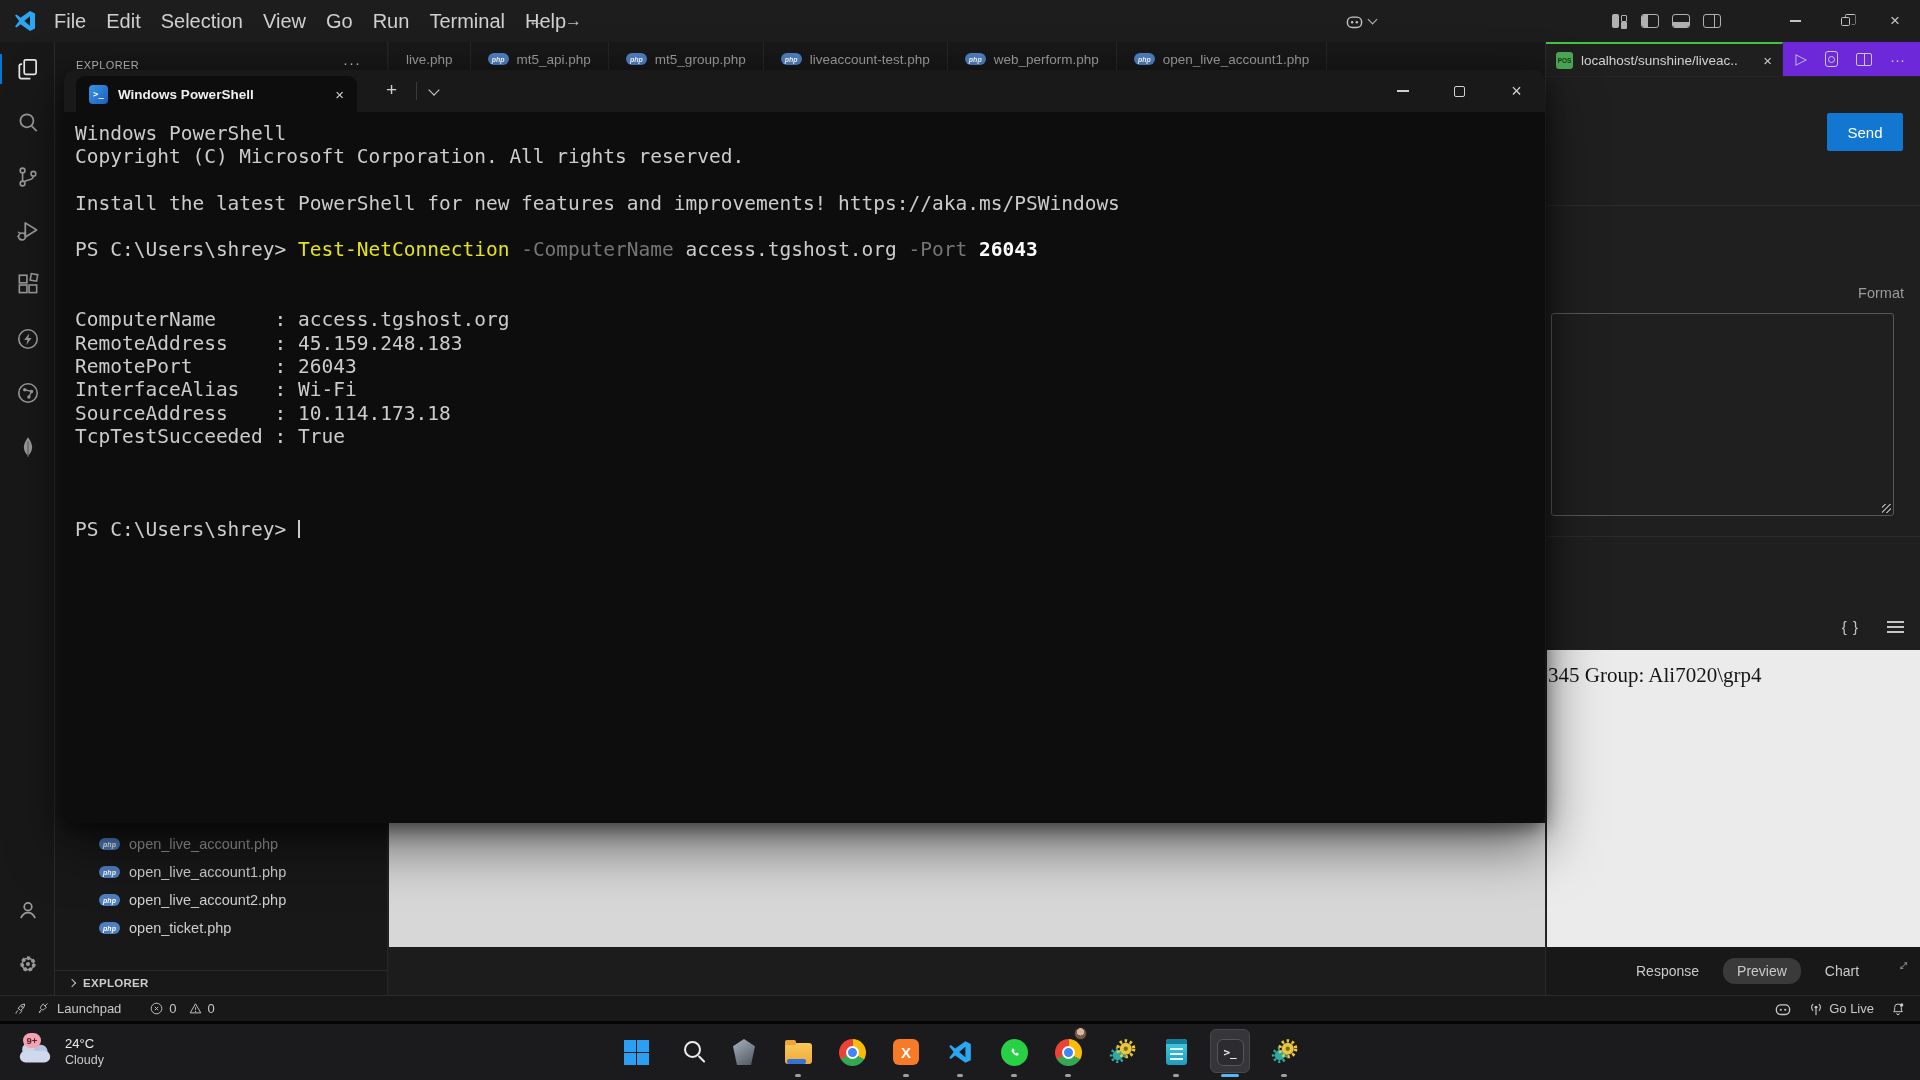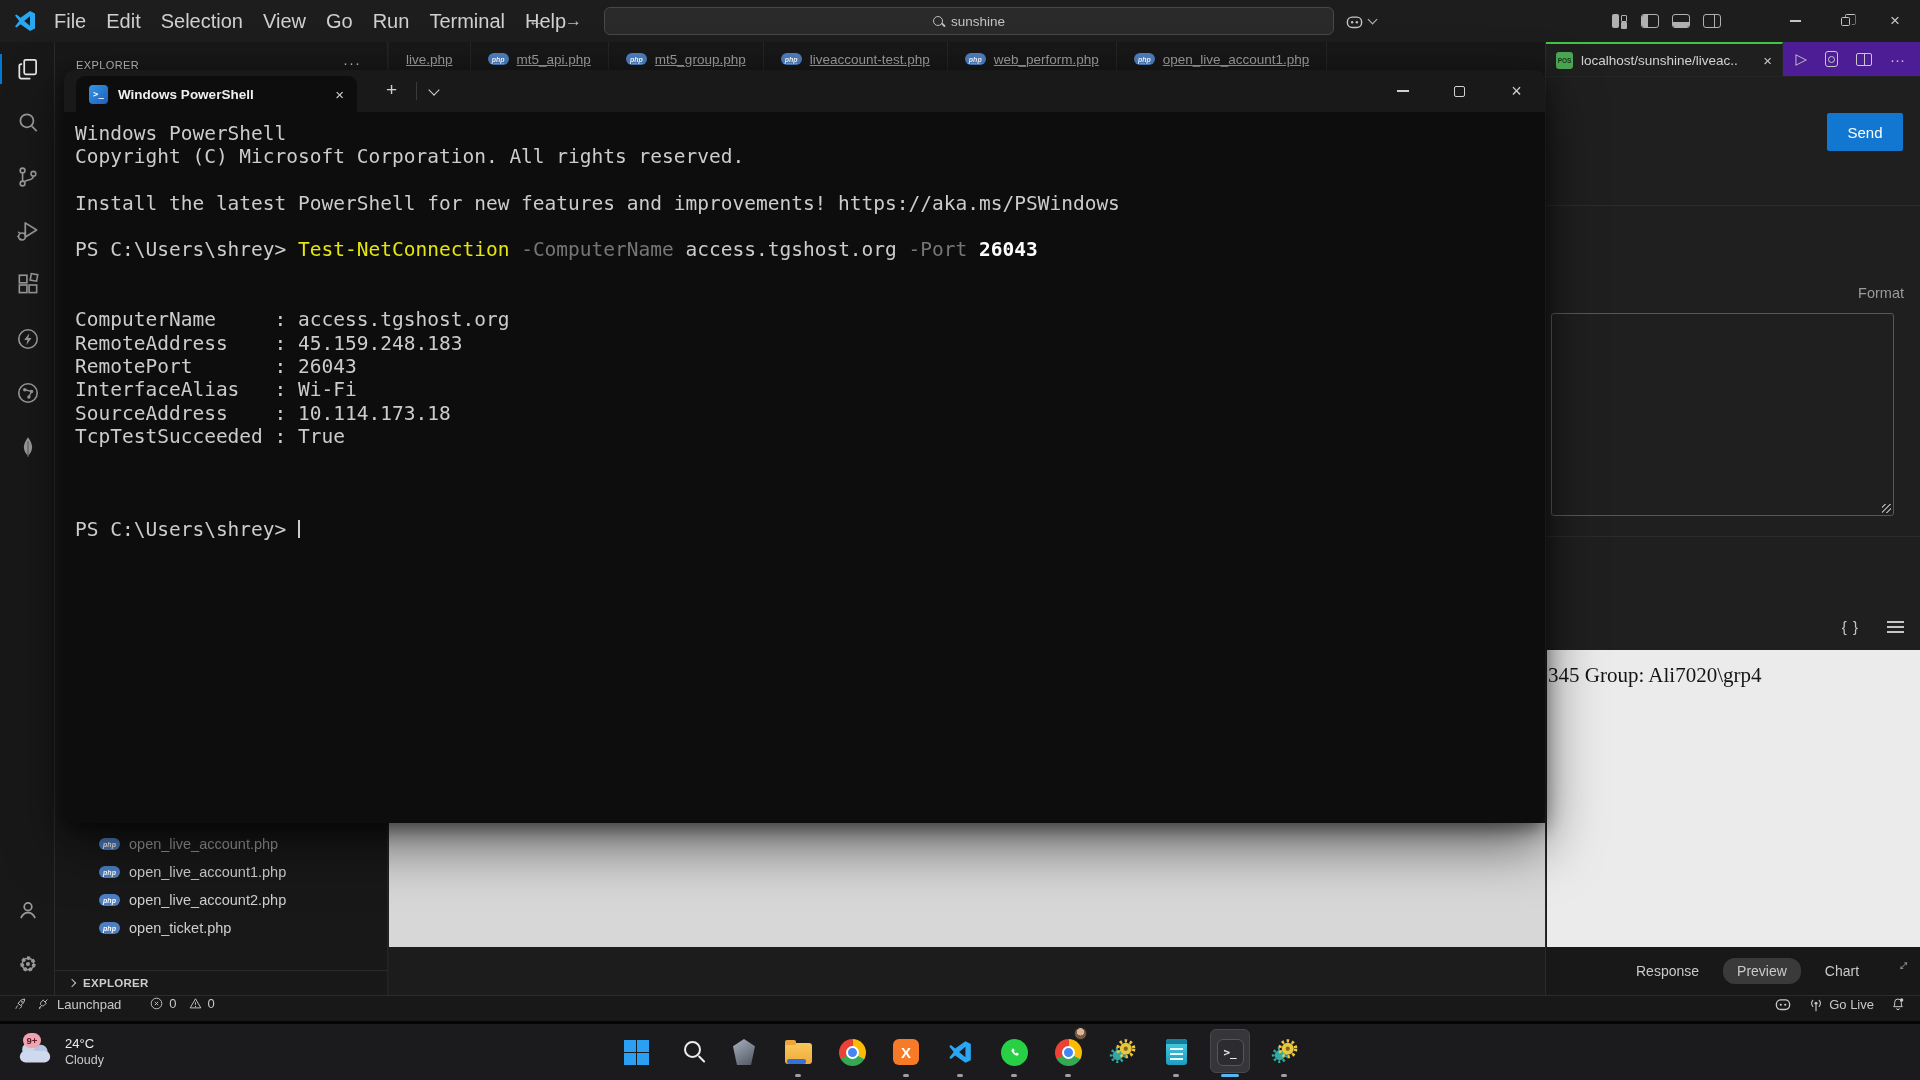--- a/index.html
+++ b/index.html
@@ -65,28 +65,28 @@
   .sections { position:absolute; left:0; right:0; bottom:0; }
   .section { height:25px; border-top:1px solid #2b2b2b; display:flex; align-items:center; gap:8px; padding-left:14px;
              font-size:11.5px; font-weight:700; color:#cccccc; letter-spacing:.3px; }
   .chev-right { width:6px; height:6px; border-right:1.5px solid #c0c0c0; border-top:1.5px solid #c0c0c0;
                 transform:rotate(45deg); flex:none; }
 
   
   .editor-tabs { position:absolute; top:42px; left:389px; width:1156px; height:35px; background:#181818;
                  display:flex; overflow:hidden; border-bottom:1px solid #252525; }
   .etab { display:flex; align-items:center; gap:8px; padding:0 17px; font-size:13.5px; color:#9d9d9d;
-          border-right:1px solid #252525; white-space:nowrap;text-decoration:underline; }
+          border-right:1px solid #252525; white-space:nowrap; }
   .editor-gray { position:absolute; left:389px; top:823px; width:1156px; height:124px; background:#d7d7d7; }
   .editor-dark { position:absolute; left:389px; top:947px; width:1156px; height:48px; background:#1c1c1c; }
 
   
   .rest-panel { position:absolute; top:42px; left:1545px; right:0; bottom:26px; background:#1f1f1f;
                 border-left:1px solid #2b2b2b; }
-  .rp-tabs { height:35px; background:#4c1d95; display:flex; border-bottom:1px solid #252525; }
+  .rp-tabs { height:35px; background:#6d28d9; display:flex; border-bottom:1px solid #252525; }
   .rp-tab { width:237px; background:#1f1f1f; border-top:2px solid #41c541; border-right:1px solid #252525;
             display:flex; align-items:center; gap:8px; padding:0 10px; font-size:13.5px; color:#d2d2d2; }
   .pos-ico { width:17px; height:17px; border-radius:3px; background:#4ba654; color:#143816; font-size:6.5px;
              font-weight:700; display:flex; align-items:center; justify-content:center; flex:none; }
   .rp-tab .x { margin-left:auto; font-size:15px; color:#c8c8c8; }
   .rp-actions { flex:1; display:flex; align-items:center; justify-content:flex-end; gap:18px; padding-right:15px;
                 color:#c8c8c8; font-size:15px; }
   .ic-device { width:13px; height:16px; border:1.6px solid #c8c8c8; border-radius:3px; position:relative; }
   .ic-device::after { content:""; position:absolute; width:5px; height:5px; border:1.5px solid #c8c8c8;
                       border-radius:50%; left:2px; top:4px; }
@@ -110,21 +110,21 @@
                   color:#151515; white-space:nowrap; }
   .rp-footer { position:absolute; top:905px; left:0; right:0; bottom:0; background:#181818; display:flex;
                align-items:center; gap:10px; padding-left:76px; }
   .ftab { font-size:14px; color:#c9c9c9; padding:5px 14px; border-radius:12px; }
   .ftab.active { background:#3a3a3a; }
   .ic-expand { position:absolute; right:10px; top:8px; color:#9a9a9a; font-size:16px; display:inline-block;
                transform:rotate(-45deg); }
 
   
   .statusbar { position:absolute; left:0; right:0; top:995px; height:26px; background:#181818;
-               border-top:1px solid #2b2b2b; display:flex; align-items:flex-start; font-size:13px; color:#c8c8c8; }
+               border-top:1px solid #2b2b2b; display:flex; align-items:center; font-size:13px; color:#c8c8c8; }
   .sb-left { display:flex; align-items:center; gap:7px; margin-left:12px; }
   .sb-stats { display:flex; align-items:center; gap:5px; margin-left:28px; }
   .sb-right { margin-left:auto; display:flex; align-items:center; gap:16px; margin-right:14px; }
   .golive { display:flex; align-items:center; gap:5px; }
   .statusbar svg { display:block; }
 
   
   #pswindow { position:absolute; left:64px; top:70px; width:1481px; height:753px; background:#0d0d0d;
               border-radius:10px 10px 9px 9px; box-shadow:0 22px 55px rgba(0,0,0,.55),0 6px 18px rgba(0,0,0,.45);
               z-index:5; }
@@ -238,24 +238,20 @@
           <span class="menu-item">View</span>
           <span class="menu-item">Go</span>
           <span class="menu-item">Run</span>
           <span class="menu-item">Terminal</span>
           <span class="menu-item">Help</span>
         </div>
       <div class="nav-arrows">
         <span>←</span>
         <span>→</span>
       </div>
-      <div class="searchbox">
-        <span class="mag"></span>
-        <span>sunshine</span>
-      </div>
       <div class="copilot-wrap">
         <svg width="19" height="15" viewBox="0 0 24 19">
           <rect x="3" y="4" width="18" height="13" rx="6" fill="none" stroke="#c5c5c5" stroke-width="1.8"></rect>
           <circle cx="9" cy="10.5" r="1.5" fill="#c5c5c5"></circle>
             <circle cx="15" cy="10.5" r="1.5" fill="#c5c5c5"></circle>
         </svg>
         <span class="chev-down"></span>
       </div>
       <div class="layout-icons">
         <span class="lo lo1"></span>

